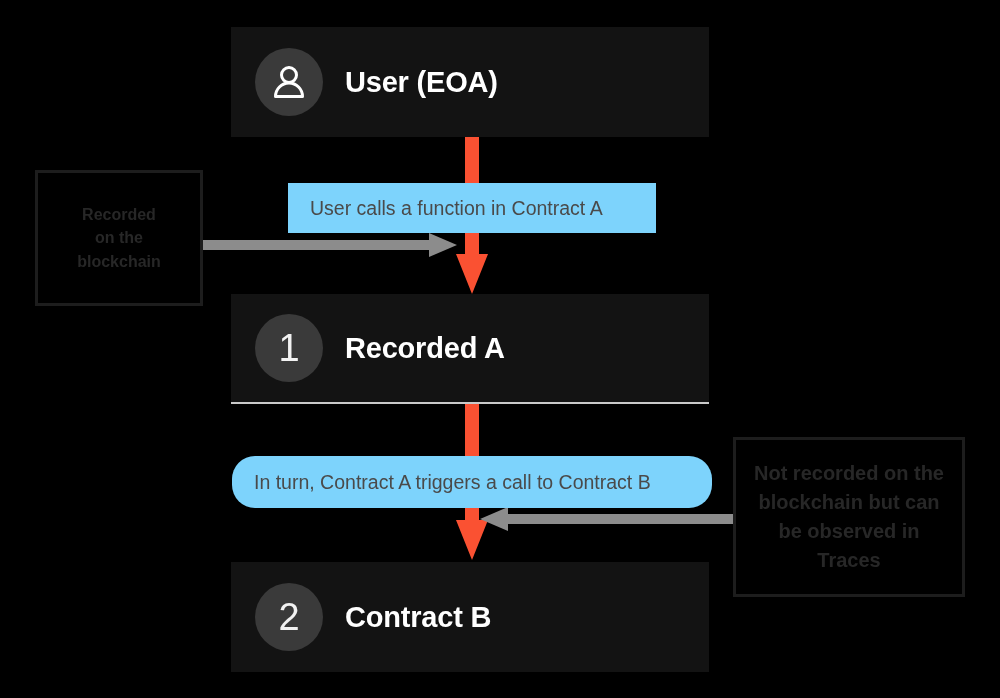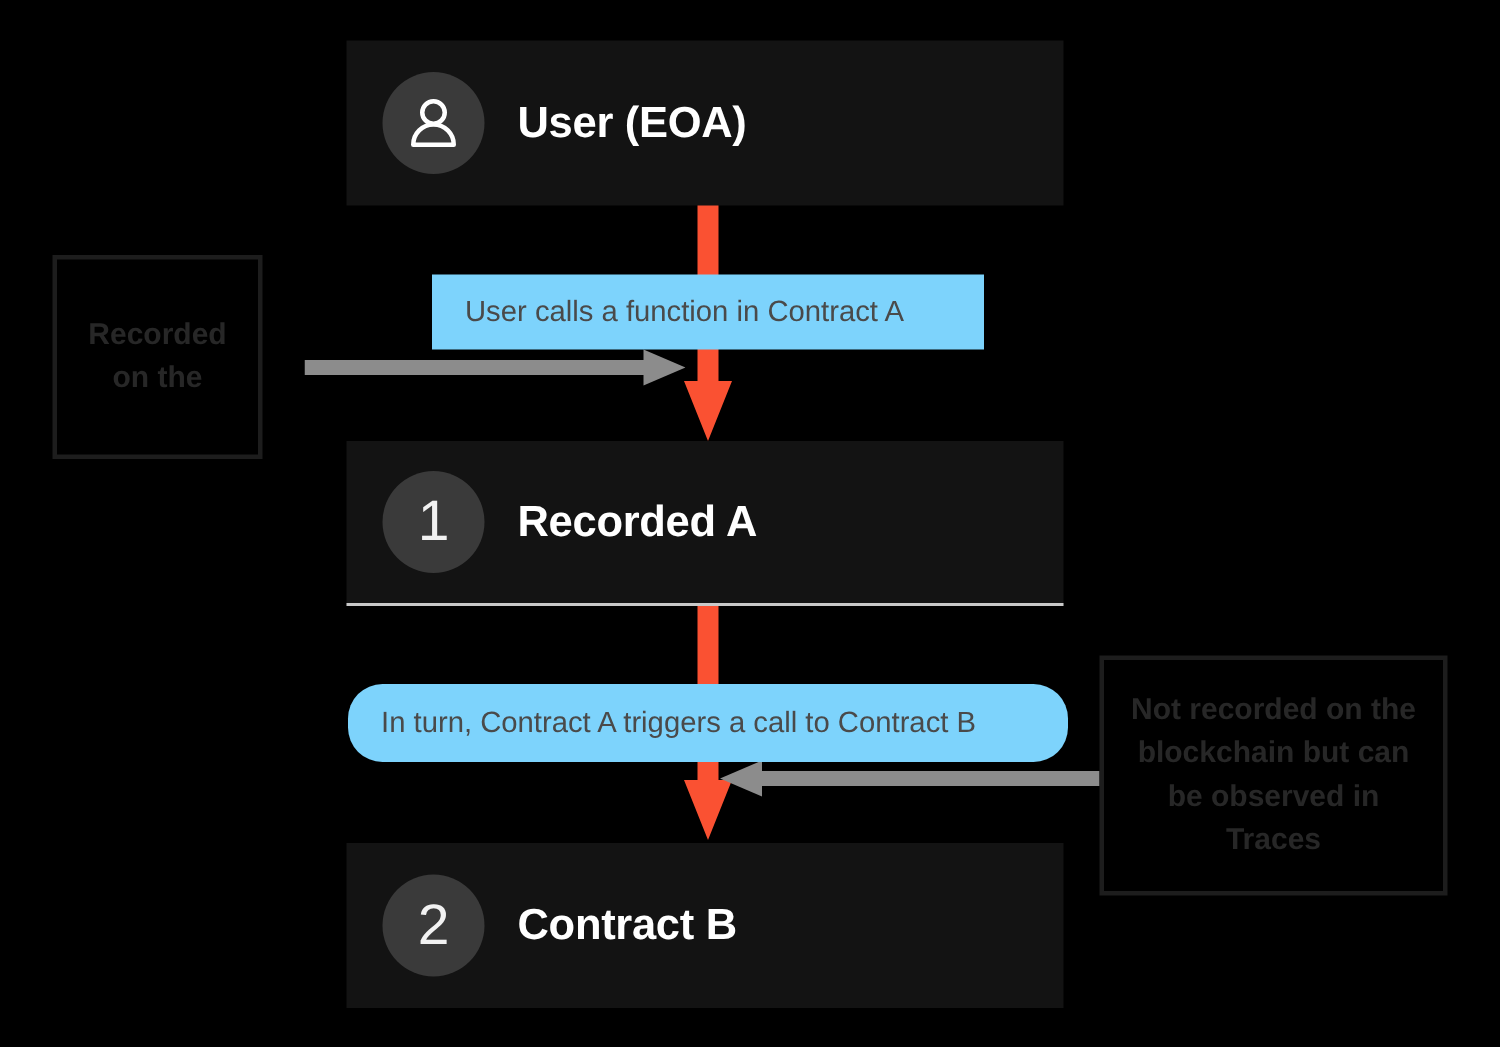--- a/index.html
+++ b/index.html
@@ -116,23 +116,23 @@
     align-items: center;
     justify-content: center;
     text-align: center;
     color: #272727;
     font-weight: 700;
     z-index: 5;
   }
   .note.left {
     left: 35px;
     top: 170px;
-    width: 140px;
+    width: 168px;
     height: 136px;
-    font-size: 20px;
+    font-size: 16px;
     line-height: 1.45;
   }
   .note.right {
     left: 733px;
     top: 437px;
     width: 232px;
     height: 160px;
     font-size: 20px;
     line-height: 1.45;
     padding: 0 10px;
@@ -200,20 +200,21 @@
   <div class="garrow g-right">
     <svg width="256" height="26" viewBox="0 0 256 26">
       <rect x="28" y="8" width="228" height="10" fill="#8c8c8c"></rect>
       <polygon points="30,1 30,25 2,13" fill="#8c8c8c"></polygon>
     </svg>
   </div>
 
   <div class="note left">
     <span>Recorded</span>
     <span>on the</span>
+    <span>blockchain</span>
   </div>
 
   <div class="note right">
     <span>Not recorded on the</span>
     <span>blockchain but can</span>
     <span>be observed in</span>
     <span>Traces</span>
   </div>
 
 </div>

